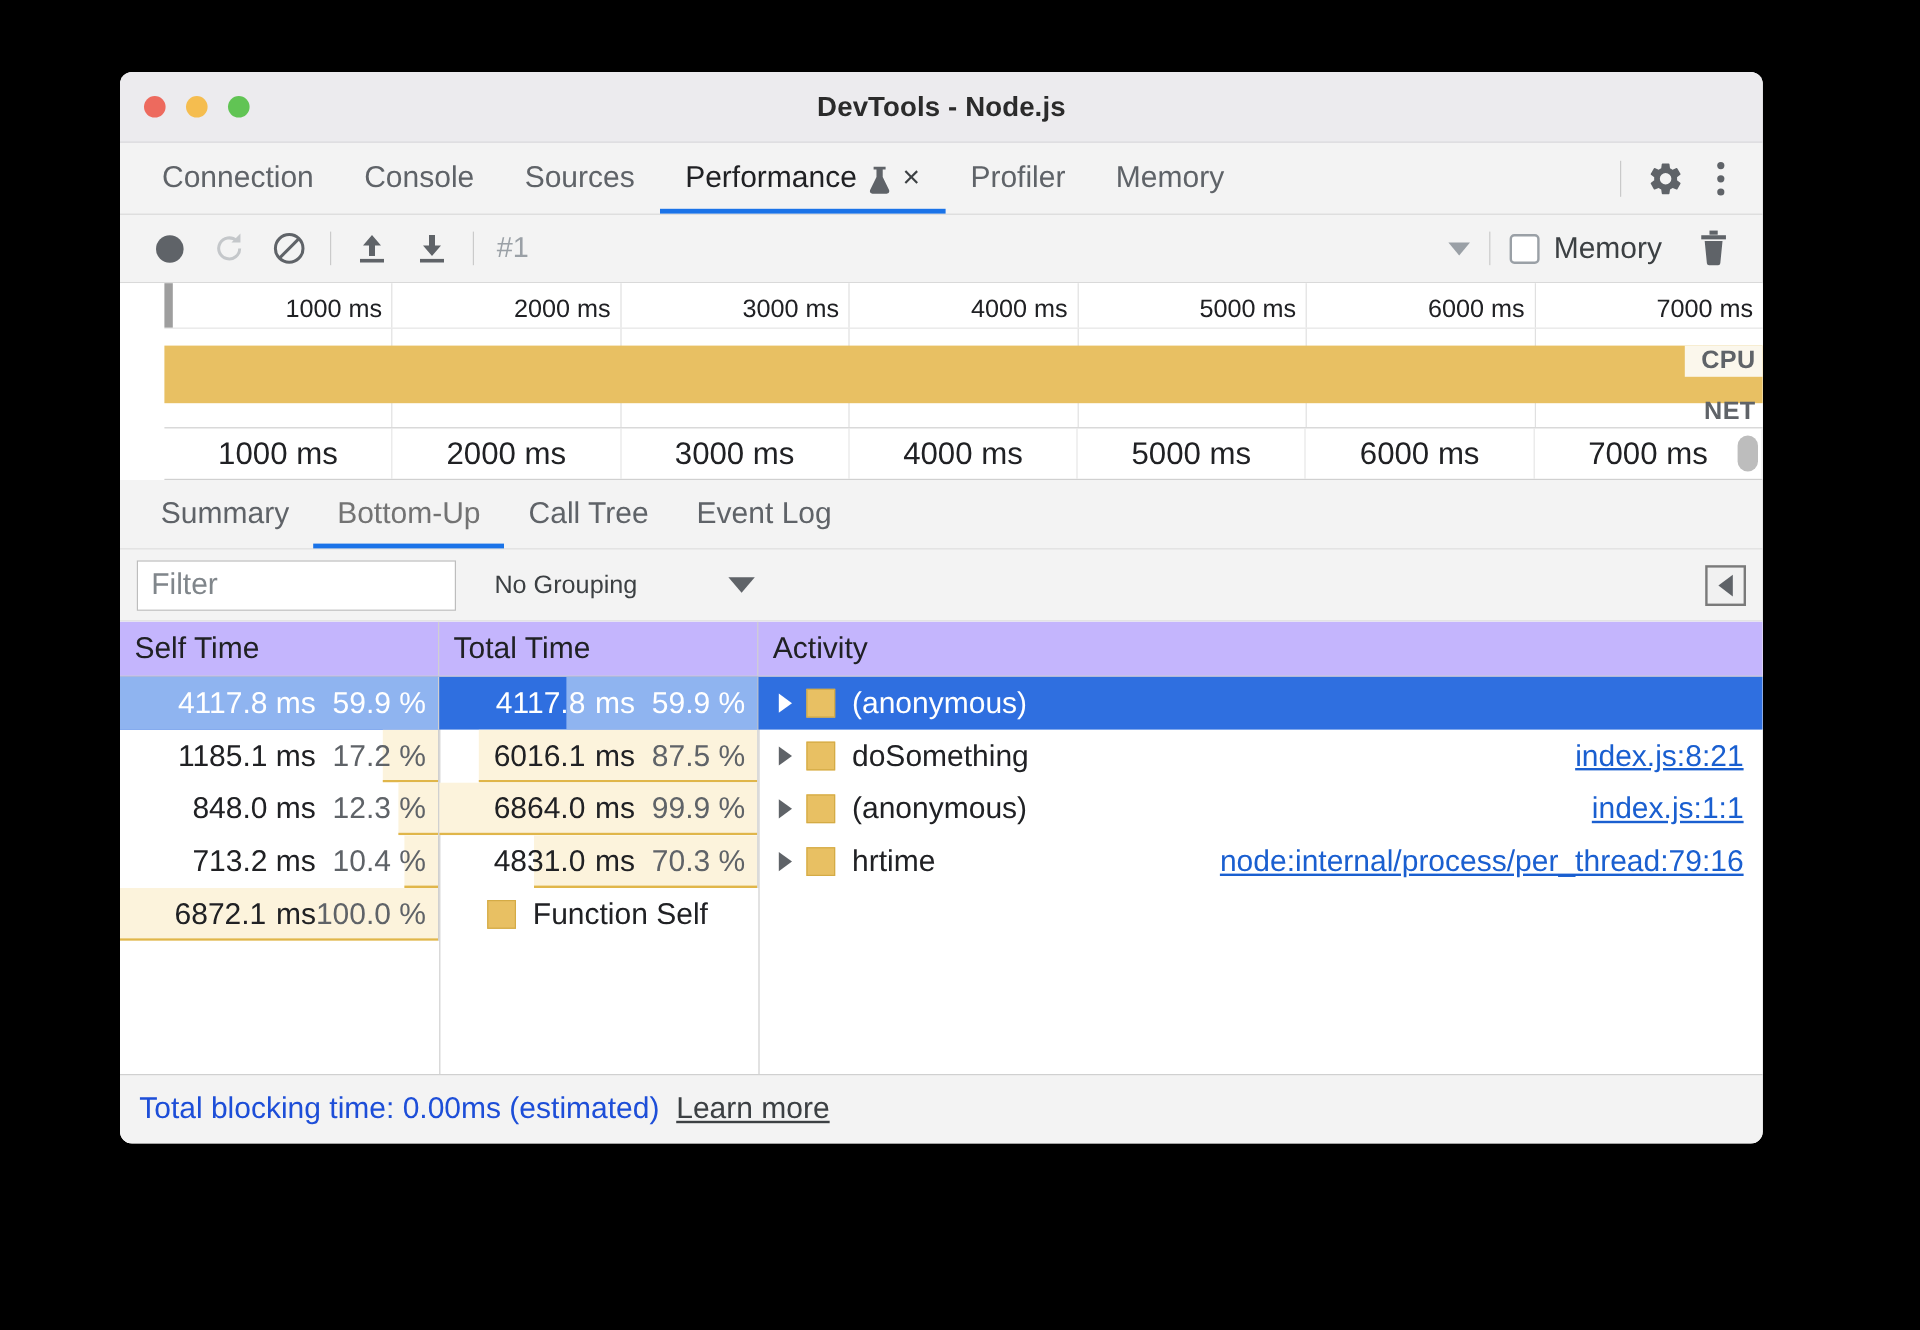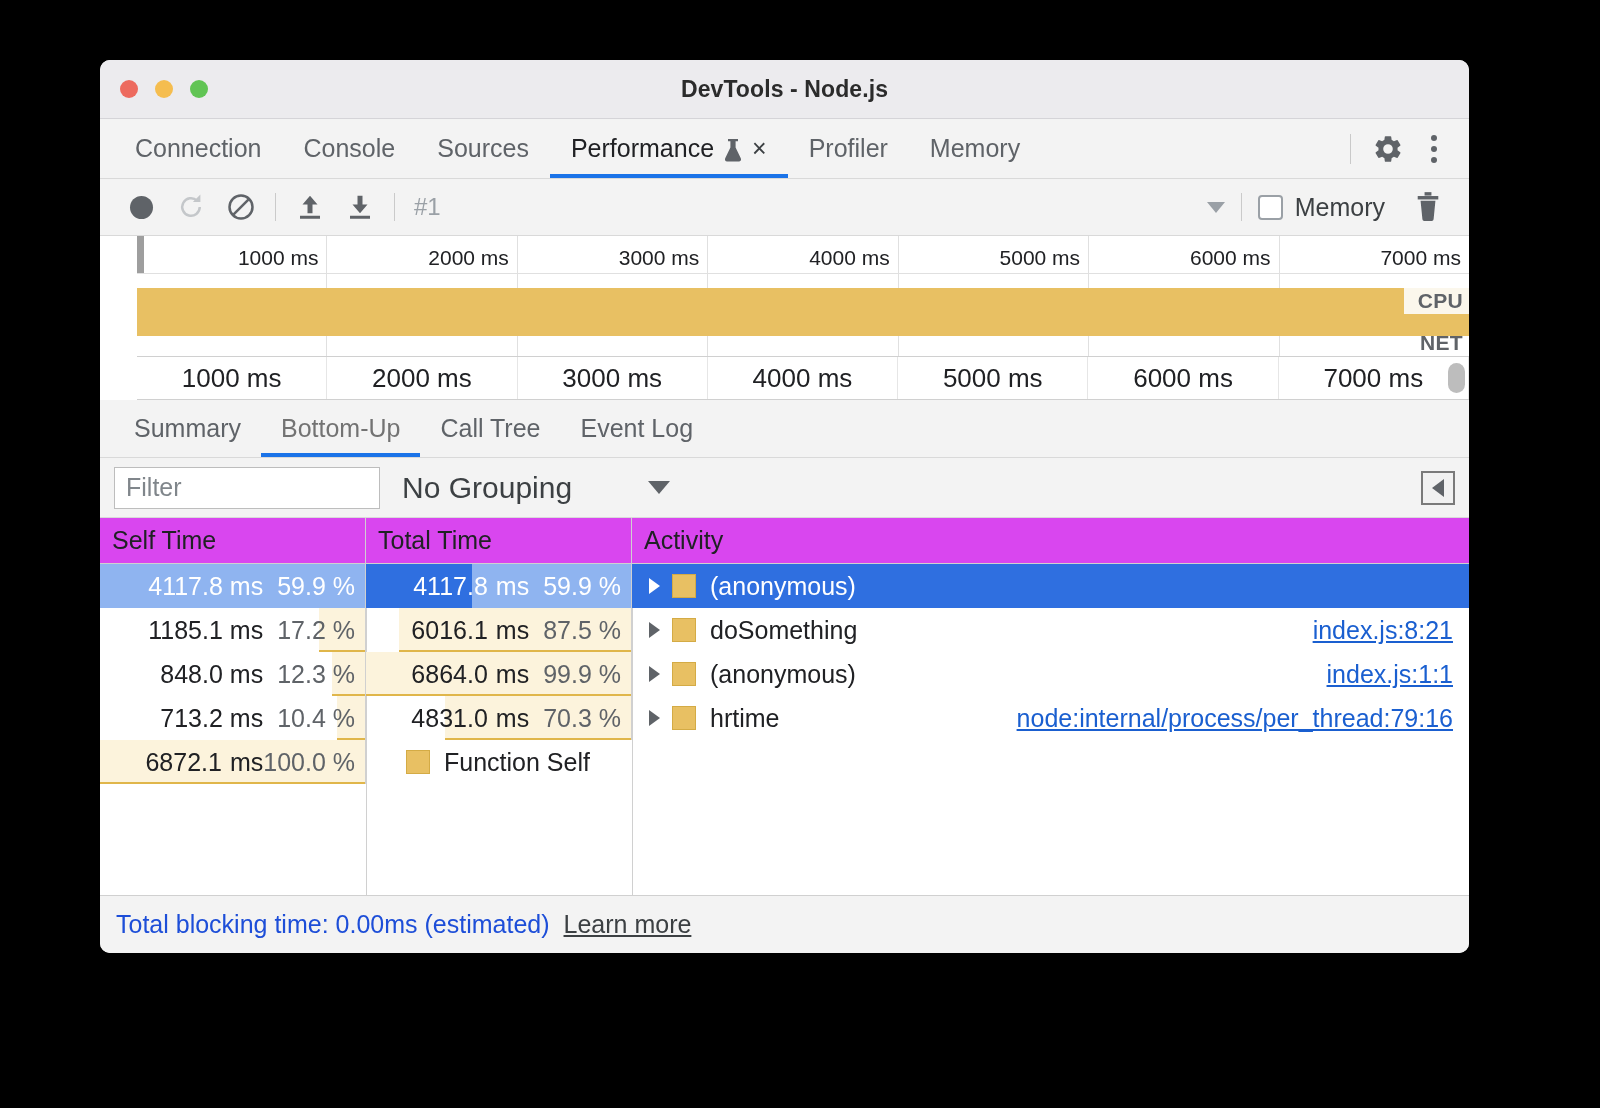--- a/index.html
+++ b/index.html
@@ -162,51 +162,51 @@
   }
   .ptab.active { color:#737373; }
   .ptab.active::after {
     content:""; position:absolute; left:0; right:0; bottom:0; height:4px; background:#1a73e8;
   }
 
   
   .filterbar {
     height: 60px; flex:0 0 60px;
     background:#f3f3f3; border-bottom:1px solid #d9d9d9;
-    display:flex; align-items:center; padding: 0 14px; gap:0;
+    display:flex; align-items:center; padding: 0 14px; gap:10px;
   }
   .filter-input {
     width: 266px; height: 42px;
     border:1px solid #bdbdbd; background:#fff;
     font-size:25px; color:#202124; padding: 0 11px;
     font-family: "Liberation Sans", sans-serif;
   }
   .filter-input::placeholder { color:#80868b; }
   .grouping {
     display:flex; align-items:center; margin-left:22px; gap:0;
-    font-size:30px; color:#3c4043;
+    font-size:21px; color:#3c4043;
   }
   .grouping .caret {
     width:0;height:0;border-left:11px solid transparent;border-right:11px solid transparent;
     border-top:13px solid #5f6368; margin-left: 76px;
   }
   .sidebar-toggle {
     margin-left:auto; width:34px; height:34px;
     border:2px solid #7a7a7a; background:#f1f1f1;
     display:flex; align-items:center; justify-content:center;
   }
   .sidebar-toggle .tri {
     width:0;height:0;border-top:9px solid transparent;border-bottom:9px solid transparent;
     border-right:12px solid #5f6368;
   }
 
   
   .table-wrap { flex:1 1 auto; position:relative; background:#fff; overflow:hidden; }
   .t-head {
-    display:flex; height:46px; background:#d946ef;
+    display:flex; height:46px; background:#c4b5fd;
     border-bottom:1px solid #d0d0d0;
   }
   .t-head .th {
     font-size:25px; color:#202124; display:flex; align-items:center;
     padding-left:12px; border-right:1px solid #d0d0d0;
   }
   .col-self  { width:266px; flex:0 0 266px; }
   .col-total { width:266px; flex:0 0 266px; }
   .col-act   { flex:1 1 auto; border-right:none !important; }
 

